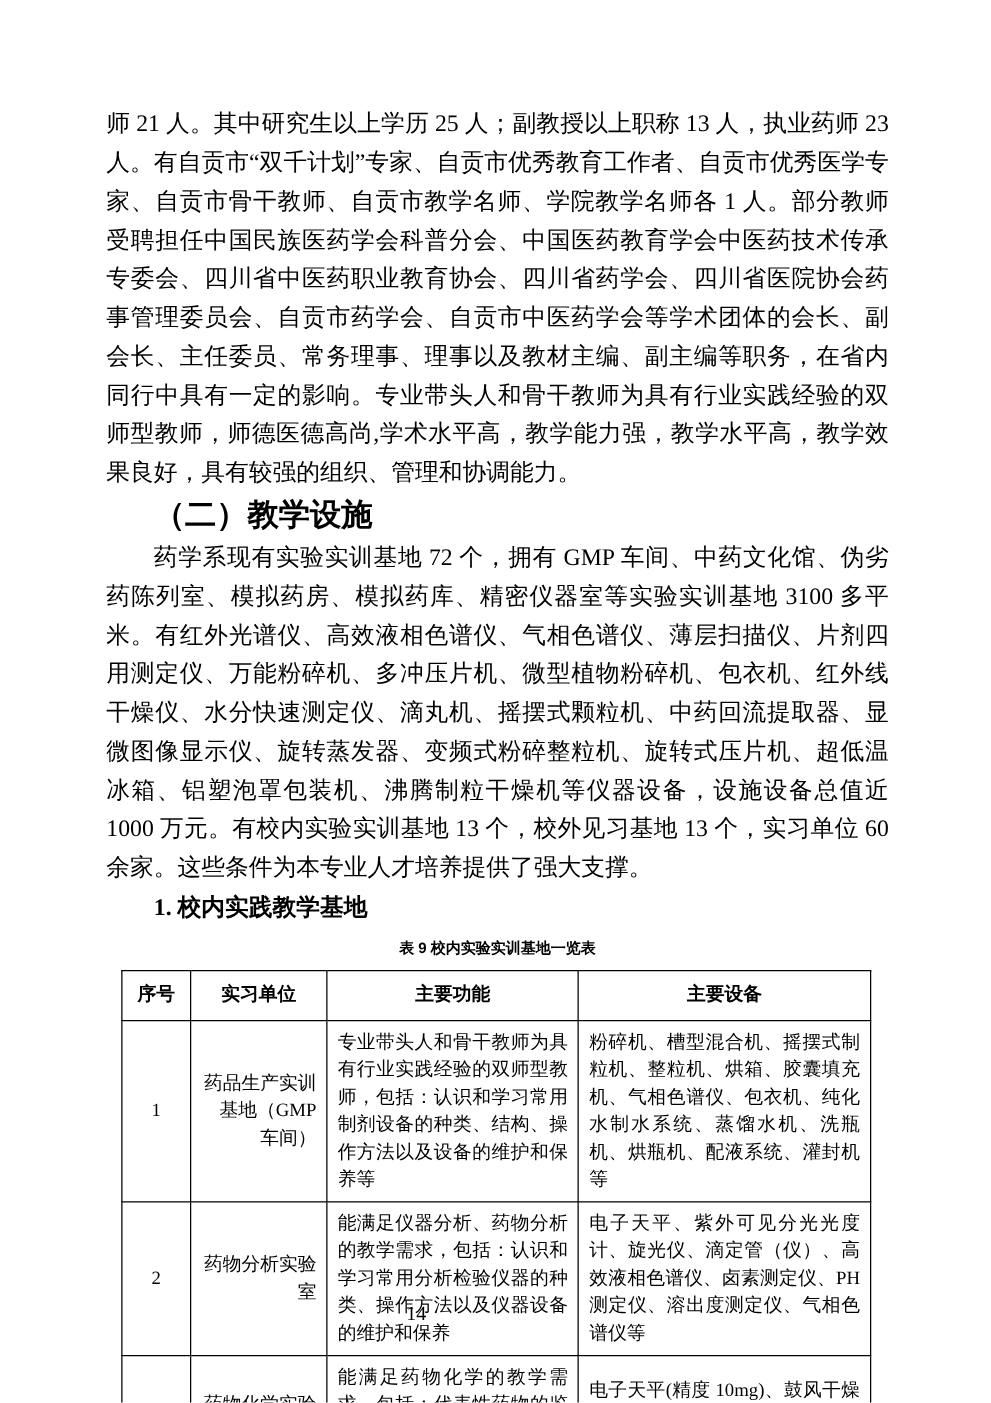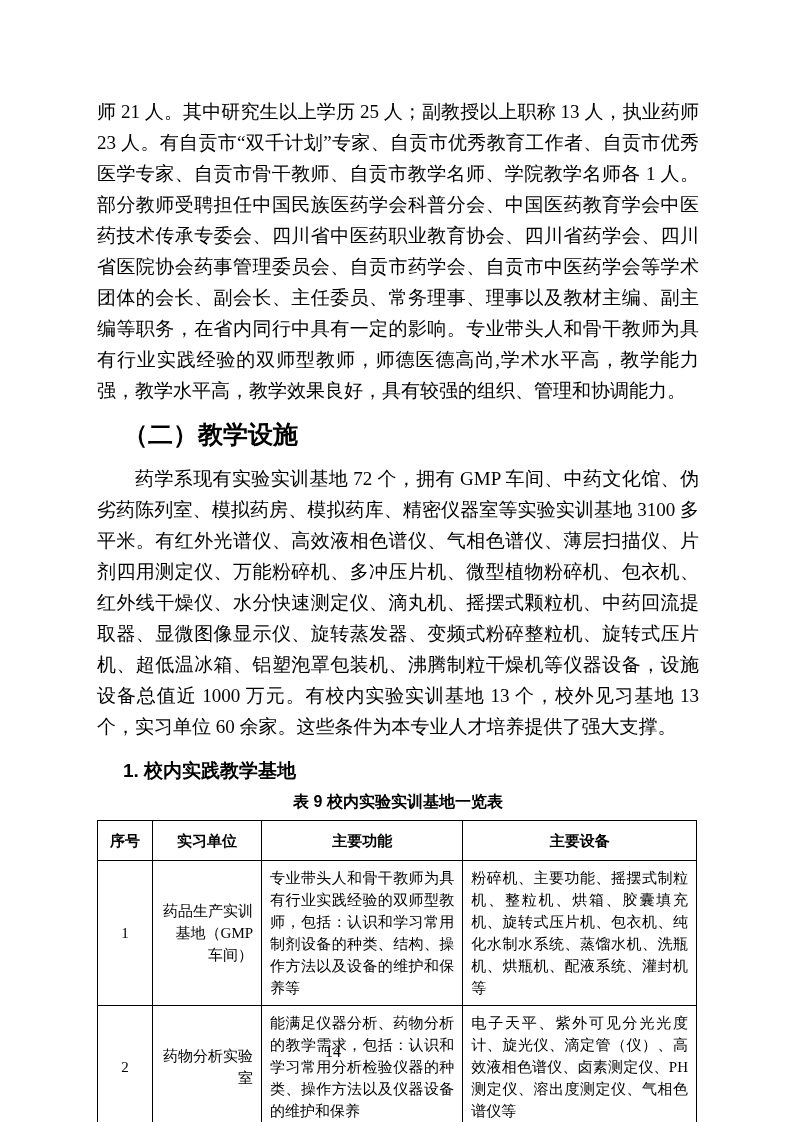--- a/index.html
+++ b/index.html
@@ -13,48 +13,48 @@
     font-family: "Liberation Serif", "DejaVu Serif", serif;
     color: #000;
   }
   .content {
     position: absolute;
     left: 85px;
     top: 84px;
     width: 626px;
   }
   p.body-par {
-    margin: 12px;
+    margin: 0;
     font-size: 19px;
     line-height: 31px;
     text-align: justify;
     text-justify: inter-character;
   }
   p.indented { text-indent: 38px; }
   .sec-heading {
     margin: 2px 0 2px 0;
     font-size: 25px;
     line-height: 33px;
     font-weight: bold;
     text-indent: 38px;
     font-family: "Liberation Sans", "DejaVu Sans", sans-serif;
   }
   .sub-heading {
     margin: 0;
     font-size: 19px;
     line-height: 33px;
     font-weight: bold;
     text-indent: 38px;
-    font-family: Liberation Sans, sans-serif;
+    font-family: Liberation Serif, serif;
   }
   .table-title {
     margin: 4px 0 7px 0;
     text-align: center;
     font-weight: bold;
-    font-size: 16px;
+    font-size: 12px;
     line-height: 22px;
     font-family: "Liberation Sans", "DejaVu Sans", sans-serif;
   }
   table.base-table {
     width: 600px;
     margin-left: 12px;
     border-collapse: collapse;
     table-layout: fixed;
     font-size: 15px;
     line-height: 22px;
@@ -62,21 +62,21 @@
   table.base-table th,
   table.base-table td {
     border: 1px solid #000;
     padding: 6px 8px;
     vertical-align: middle;
   }
   table.base-table th {
     font-weight: bold;
     text-align: center;
     height: 40px;
-    font-family: Liberation Serif, serif;
+    font-family: Liberation Mono, monospace;
   }
   td.cell-no { text-align: center; }
   td.cell-room { text-align: right; }
   td.cell-func, td.cell-equip { text-align: justify; text-justify: inter-character; }
   .col-no { width: 9.2%; }
   .col-room { width: 18.2%; }
   .col-func { width: 33.6%; }
   .col-equip { width: 39.0%; }
   .page-number {
     position: absolute;
@@ -117,21 +117,21 @@
         <th>实习单位</th>
         <th>主要功能</th>
         <th>主要设备</th>
       </tr>
     </thead>
     <tbody>
       <tr>
         <td class="cell-no">1</td>
         <td class="cell-room">药品生产实训基地（GMP 车间）</td>
         <td class="cell-func">专业带头人和骨干教师为具有行业实践经验的双师型教师，包括：认识和学习常用制剂设备的种类、结构、操作方法以及设备的维护和保养等</td>
-        <td class="cell-equip">粉碎机、主要功能、摇摆式制粒机、整粒机、烘箱、胶囊填充机、旋转式压片机、包衣机、纯化水制水系统、蒸馏水机、洗瓶机、烘瓶机、配液系统、灌封机等</td>
+        <td class="cell-equip">粉碎机、槽型混合机、摇摆式制粒机、整粒机、烘箱、胶囊填充机、气相色谱仪、包衣机、纯化水制水系统、蒸馏水机、洗瓶机、烘瓶机、配液系统、灌封机等</td>
       </tr>
       <tr>
         <td class="cell-no">2</td>
         <td class="cell-room">药物分析实验室</td>
         <td class="cell-func">能满足仪器分析、药物分析的教学需求，包括：认识和学习常用分析检验仪器的种类、操作方法以及仪器设备的维护和保养</td>
         <td class="cell-equip">电子天平、紫外可见分光光度计、旋光仪、滴定管（仪）、高效液相色谱仪、卤素测定仪、PH 测定仪、溶出度测定仪、气相色谱仪等</td>
       </tr>
       <tr>
         <td class="cell-no">3</td>
         <td class="cell-room">药物化学实验室</td>

